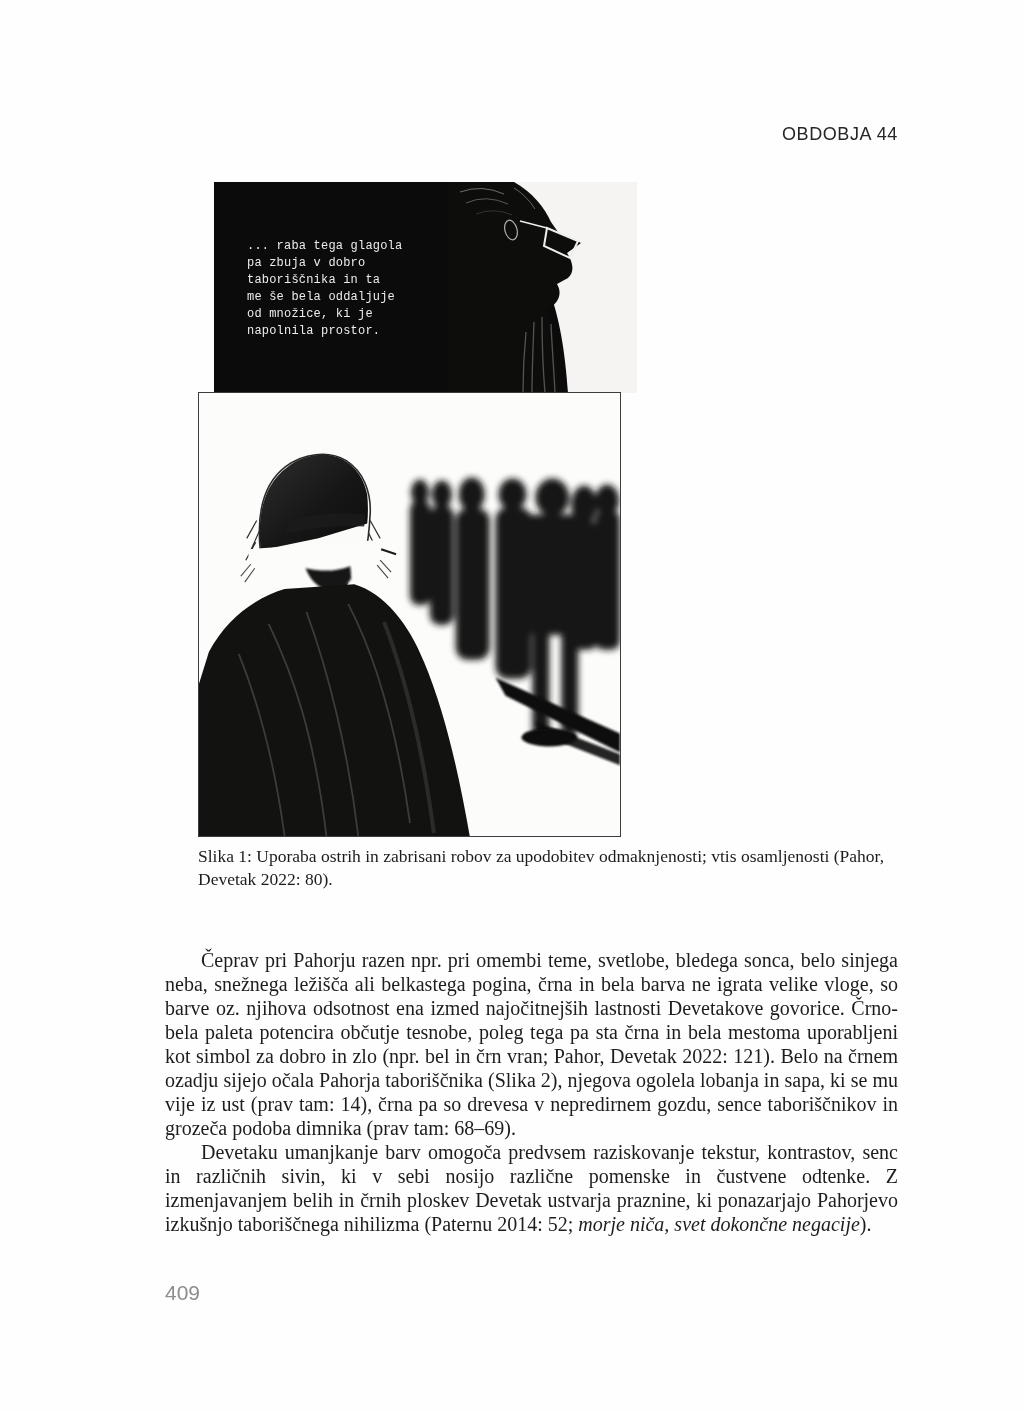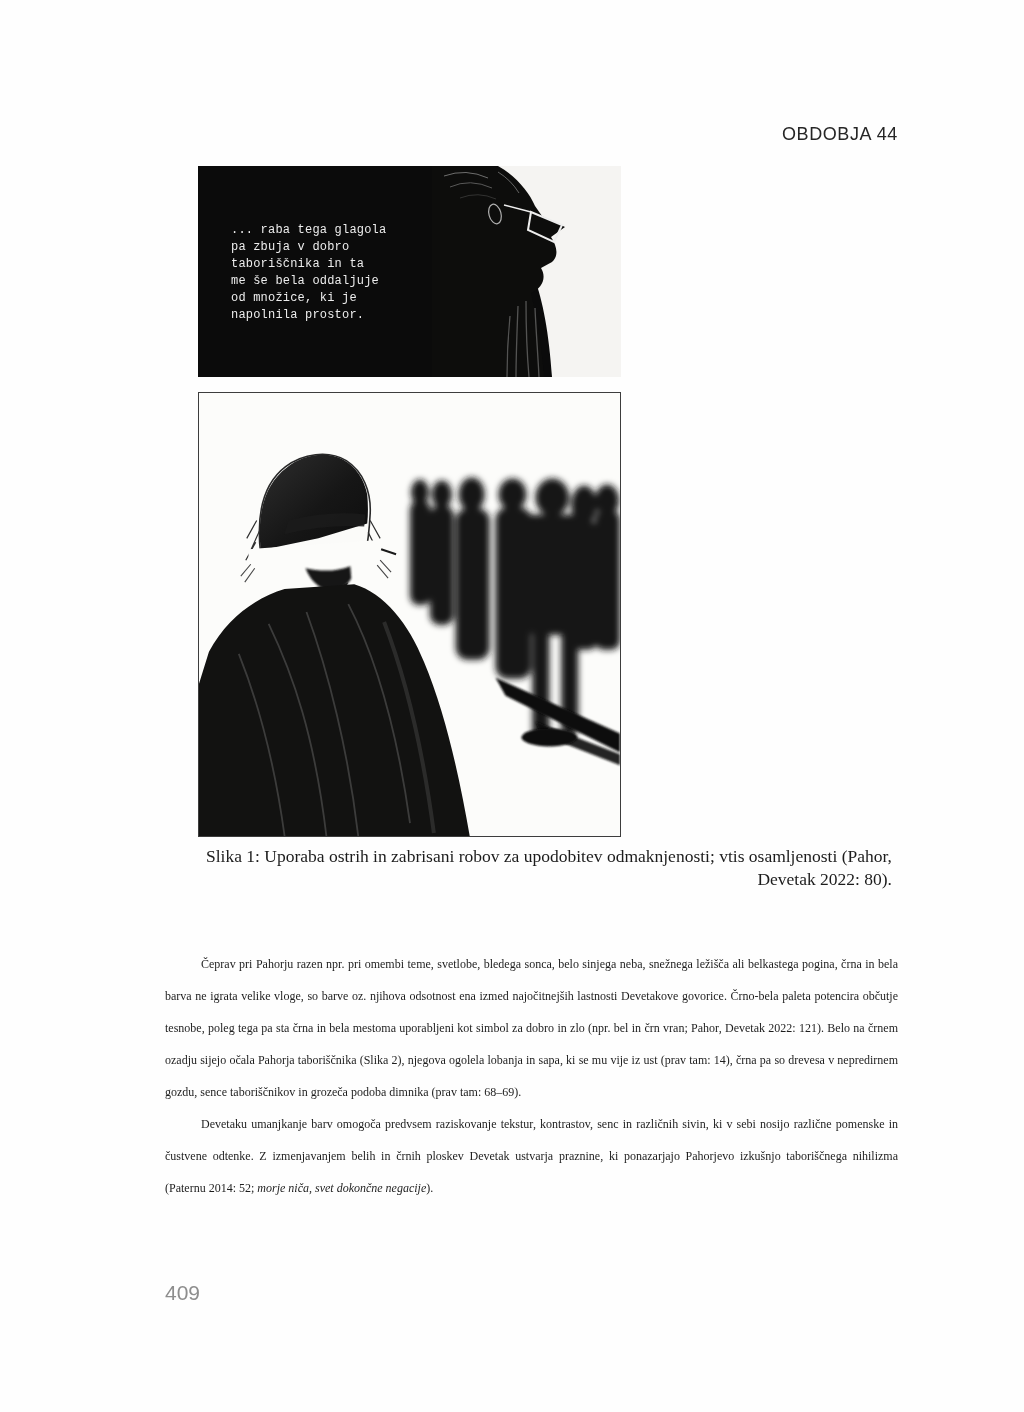--- a/index.html
+++ b/index.html
@@ -31,47 +31,47 @@
   }
   .panel2{
     position:absolute; left:198px; top:392px; width:423px; height:445px;
     background:#fcfcfa;
     border:1.5px solid #3d3d3d;
     box-sizing:border-box;
   }
   .panel2 svg{position:absolute; inset:0; display:block; width:100%; height:100%;}
   .caption{
     position:absolute; left:198px; top:845px; width:694px;
-    font-size:17.5px; line-height:23px; color:#1c1c1c;text-align:right;
+    font-size:17.5px; line-height:23px; color:#1c1c1c;
   }
   .section-heading{
     position:absolute; left:201px; top:920px;
     font-family:"Liberation Sans", sans-serif;
     font-weight:bold; font-size:21px; color:#111;
   }
   .bodytext{
     position:absolute; left:165px; top:948px; width:733px;
-    font-size:12px; line-height:32px;
+    font-size:20px; line-height:24px;
     text-align:justify;
   }
   .bodytext p{margin:0; text-indent:36px;}
   .page-number{
     position:absolute; left:165px; top:1281px; width:733px;
     font-family:"Liberation Sans", sans-serif;
     font-size:21px; color:#8d8d8d;
   }
 </style>
 </head>
 <body>
 
 <div class="page">
 
   <div class="journal-header">OBDOBJA 44</div>
 
-  <figure class="panel1" style="margin:0">
+  <figure class="panel1" style="margin:16px">
     <svg viewBox="0 0 423 211" preserveAspectRatio="none">
       <rect width="423" height="211" fill="#0b0b0b"></rect>
 
       <path d="M258,0 L423,0 L423,211 L354,211 C351,167 345,135 336,111 C323,76 299,33 280,11 Z" fill="#f5f4f2"></path>
 
       <path d="M234,0 L300,0 C318,10 331,26 337,40 L344,50 L367,61 L353,71 C359,80 361,90 354,96 L343,102 C349,112 344,122 333,127 C339,153 344,181 346,211 L234,211 Z" fill="#0d0d0c"></path>
 
       <path d="M333,46 L364,59 L356,76 L330,64 Z" fill="none" stroke="#eeeeee" stroke-width="2"></path>
       <path d="M333,46 L306,39" stroke="#eeeeee" stroke-width="1.4"></path>
 

